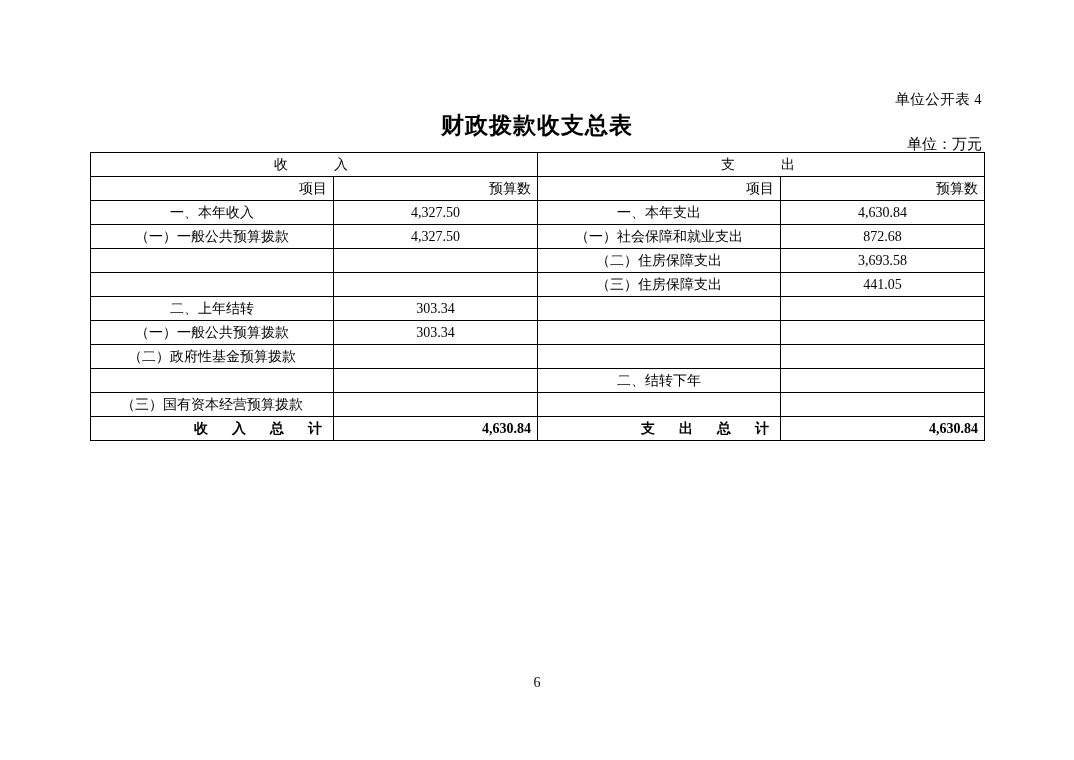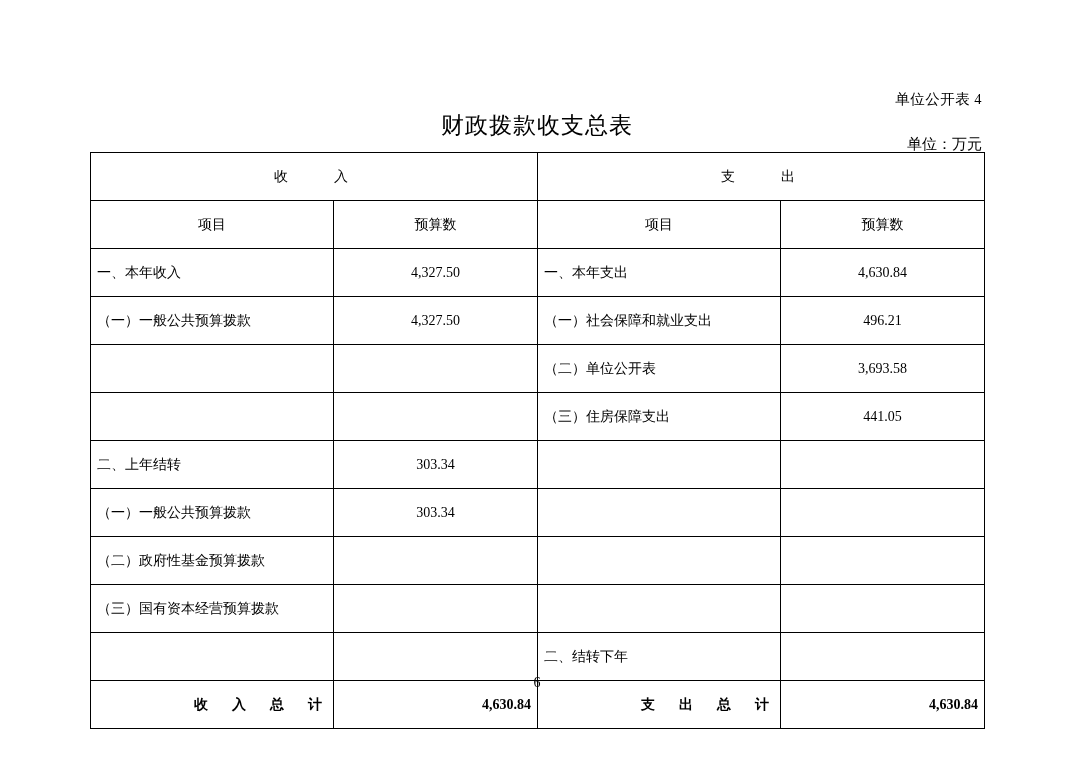--- a/index.html
+++ b/index.html
@@ -27,57 +27,57 @@
     font-size: 14.5px;
     letter-spacing: 0.5px;
   }
   .doc-title {
     position: absolute;
     top: 110px;
     left: 0;
     width: 1074px;
     text-align: center;
     font-size: 23px;
-    font-weight: normal;
+    font-weight: bold;
     letter-spacing: 1px;
   }
   .unit-note {
     position: absolute;
     top: 135px;
     right: 92px;
     font-size: 15px;
   }
   table.budget {
     position: absolute;
     top: 152px;
     left: 90px;
     width: 894px;
     border-collapse: collapse;
     table-layout: fixed;
     font-size: 14px;
   }
   table.budget td {
     border: 1px solid #000000;
     height: 23px;
-    padding: 12px 6px;
+    padding: 0 6px;
     vertical-align: middle;
     line-height: 1.1;
     overflow: hidden;
     white-space: nowrap;
   }
   .grp-head {
     text-align: center;
     letter-spacing: 6px;
     padding-left: 12px;
   }
   .col-head {
-    text-align: center;
+    text-align: right;
   }
   .item-cell {
-    text-align: left;
+    text-align: center;
     margin-left: 13px;
   }
   .num-cell {
     text-align: center;
     padding-right: 8px;
   }
   .total-label {
     text-align: right;
     font-weight: bold;
     letter-spacing: 5px;
@@ -132,26 +132,26 @@
       <tr>
         <td class="item-cell">一、本年收入</td>
         <td class="num-cell">4,327.50</td>
         <td class="item-cell">一、本年支出</td>
         <td class="num-cell">4,630.84</td>
       </tr>
       <tr>
         <td class="item-cell">（一）一般公共预算拨款</td>
         <td class="num-cell">4,327.50</td>
         <td class="item-cell">（一）社会保障和就业支出</td>
-        <td class="num-cell">496.21</td>
-      </tr>
-      <tr>
-        <td class="item-cell"></td>
-        <td class="num-cell"></td>
-        <td class="item-cell">（二）单位公开表</td>
+        <td class="num-cell">872.68</td>
+      </tr>
+      <tr>
+        <td class="item-cell"></td>
+        <td class="num-cell"></td>
+        <td class="item-cell">（二）住房保障支出</td>
         <td class="num-cell">3,693.58</td>
       </tr>
       <tr>
         <td class="item-cell"></td>
         <td class="num-cell"></td>
         <td class="item-cell">（三）住房保障支出</td>
         <td class="num-cell">441.05</td>
       </tr>
       <tr>
         <td class="item-cell">二、上年结转</td>
@@ -165,29 +165,29 @@
         <td class="item-cell"></td>
         <td class="num-cell"></td>
       </tr>
       <tr>
         <td class="item-cell">（二）政府性基金预算拨款</td>
         <td class="num-cell"></td>
         <td class="item-cell"></td>
         <td class="num-cell"></td>
       </tr>
       <tr>
+        <td class="item-cell"></td>
+        <td class="num-cell"></td>
+        <td class="item-cell">二、结转下年</td>
+        <td class="num-cell"></td>
+      </tr>
+      <tr>
         <td class="item-cell">（三）国有资本经营预算拨款</td>
         <td class="num-cell"></td>
         <td class="item-cell"></td>
-        <td class="num-cell"></td>
-      </tr>
-      <tr>
-        <td class="item-cell"></td>
-        <td class="num-cell"></td>
-        <td class="item-cell">二、结转下年</td>
         <td class="num-cell"></td>
       </tr>
 
       <tr>
         <td class="total-label">收　入　总　计</td>
         <td class="total-num">4,630.84</td>
         <td class="total-label">支　出　总　计</td>
         <td class="total-num">4,630.84</td>
       </tr>
     </tbody>

